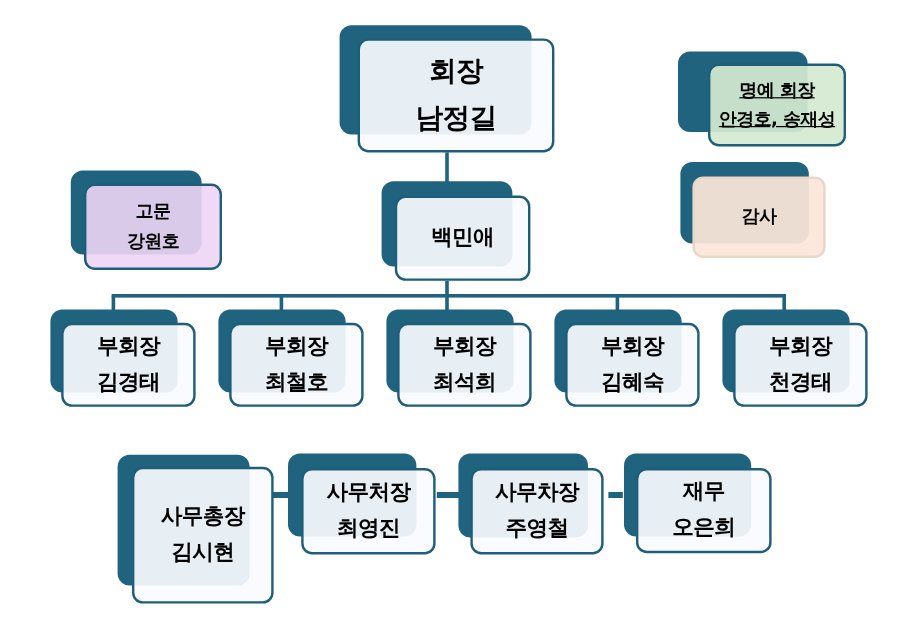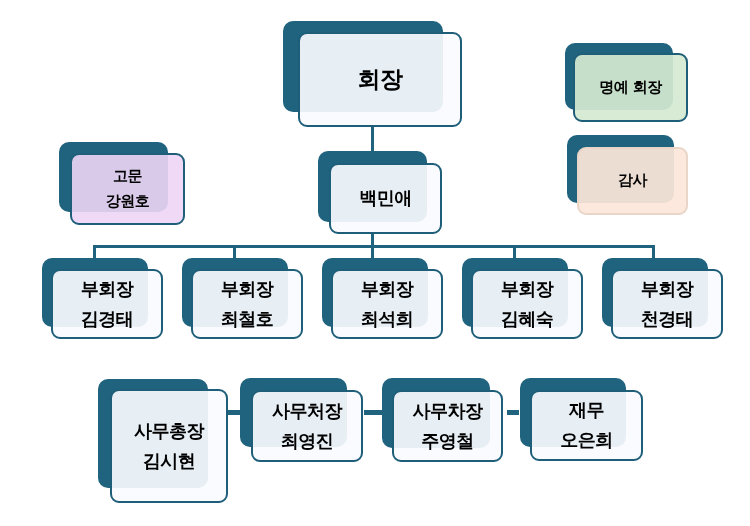--- a/index.html
+++ b/index.html
@@ -58,27 +58,29 @@
   <div class="line" style="left:513px; top:247px; width:2.5px; height:12px;"></div>
   <div class="line" style="left:652px; top:247px; width:2.5px; height:12px;"></div>
   <div class="line" style="left:227px; top:410px; width:14px; height:5px;"></div>
   <div class="line" style="left:364px; top:410px; width:19px; height:5px;"></div>
   <div class="line" style="left:507px; top:410px; width:12px; height:5px;"></div>
 
   <div class="node fill-std size-xl" style="left:283px; top:21px;">
     <div class="back" style="width:160px; height:91px;"></div>
     <div class="front" style="left:15px; top:11px; width:164px; height:95px;">
       <div class="t">회장</div>
+      <div class="n">남정길</div>
     </div>
   </div>
 
   <div class="node fill-green size-sm" style="left:565px; top:43px;">
     <div class="back" style="width:108px; height:67px;"></div>
-    <div class="front" style="left:8px; top:10px; width:115px; height:69px;">
+    <div class="front" style="left:25px; top:10px; width:115px; height:69px;text-decoration:underline;">
       <div class="t">명예 회장</div>
+      <div class="n">안경호, 송재성</div>
     </div>
   </div>
 
   <div class="node fill-peach size-sm" style="left:567px; top:135px;">
     <div class="back" style="width:107px; height:68px;"></div>
     <div class="front" style="left:10px; top:12px; width:111px; height:68px;">
       <div class="t">감사</div>
     </div>
   </div>
 

